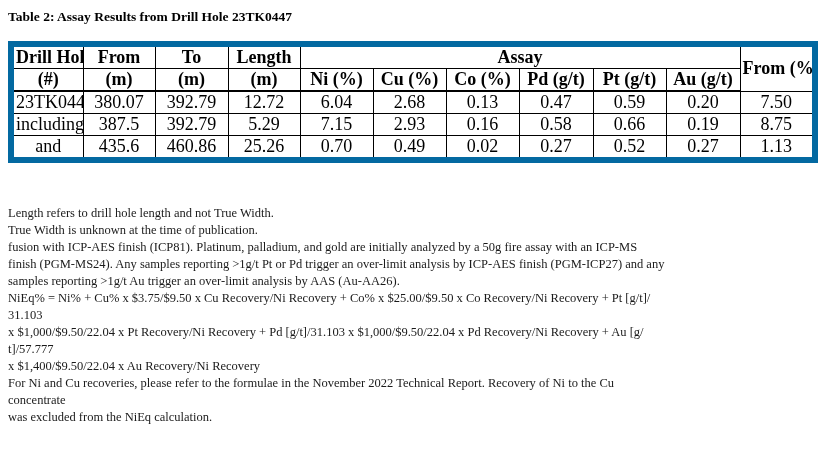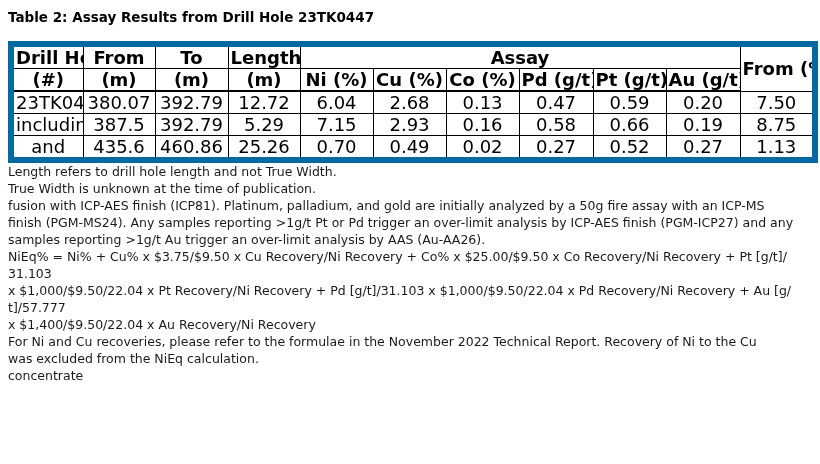--- a/index.html
+++ b/index.html
@@ -9,20 +9,21 @@
   }
   body {
     width: 820px;
     height: 464px;
     font-family: "DejaVu Sans", "Liberation Sans", sans-serif;
     color: #000000;
     overflow: hidden;
   }
   .container {
     padding: 9px 8px 0 8px;
+    font-family: Liberation Serif, serif;
   }
   .page-title {
     font-size: 13.5px;
     font-weight: bold;
     color: #000000;
     margin: 0 0 16px 0;
     white-space: nowrap;
   }
   table.assay-table {
     border-collapse: collapse;
@@ -41,20 +42,21 @@
     white-space: nowrap;
   }
   table.assay-table th {
     font-weight: bold;
   }
   tr.hdr-top th { height: 20px; }
   tr.hdr-units th { height: 20px; border-bottom: 2px solid #000000; }
   th.nieq-cell { border-bottom: 2px solid #000000; }
   tr.data-row td { height: 19px; font-weight: normal; }
   .footnotes {
+    margin-top: 42px;
     font-size: 12.5px;
     line-height: 17px;
     color: #1a1a1a;
   }
   .footnote-line {
     white-space: nowrap;
   }
 </style>
 </head>
 <body>
@@ -145,17 +147,17 @@
     <div class="footnote-line">True Width is unknown at the time of publication.</div>
     <div class="footnote-line">fusion with ICP-AES finish (ICP81). Platinum, palladium, and gold are initially analyzed by a 50g fire assay with an ICP-MS</div>
     <div class="footnote-line">finish (PGM-MS24). Any samples reporting &gt;1g/t Pt or Pd trigger an over-limit analysis by ICP-AES finish (PGM-ICP27) and any</div>
     <div class="footnote-line">samples reporting &gt;1g/t Au trigger an over-limit analysis by AAS (Au-AA26).</div>
     <div class="footnote-line">NiEq% = Ni% + Cu% x $3.75/$9.50 x Cu Recovery/Ni Recovery + Co% x $25.00/$9.50 x Co Recovery/Ni Recovery + Pt [g/t]/</div>
     <div class="footnote-line">31.103</div>
     <div class="footnote-line">x $1,000/$9.50/22.04 x Pt Recovery/Ni Recovery + Pd [g/t]/31.103 x $1,000/$9.50/22.04 x Pd Recovery/Ni Recovery + Au [g/</div>
     <div class="footnote-line">t]/57.777</div>
     <div class="footnote-line">x $1,400/$9.50/22.04 x Au Recovery/Ni Recovery</div>
     <div class="footnote-line">For Ni and Cu recoveries, please refer to the formulae in the November 2022 Technical Report. Recovery of Ni to the Cu</div>
+    <div class="footnote-line">concentrate</div>
     <div class="footnote-line">was excluded from the NiEq calculation.</div>
-    <div class="footnote-line">concentrate</div>
   </div>
 
 </div>
 
 </body></html>

